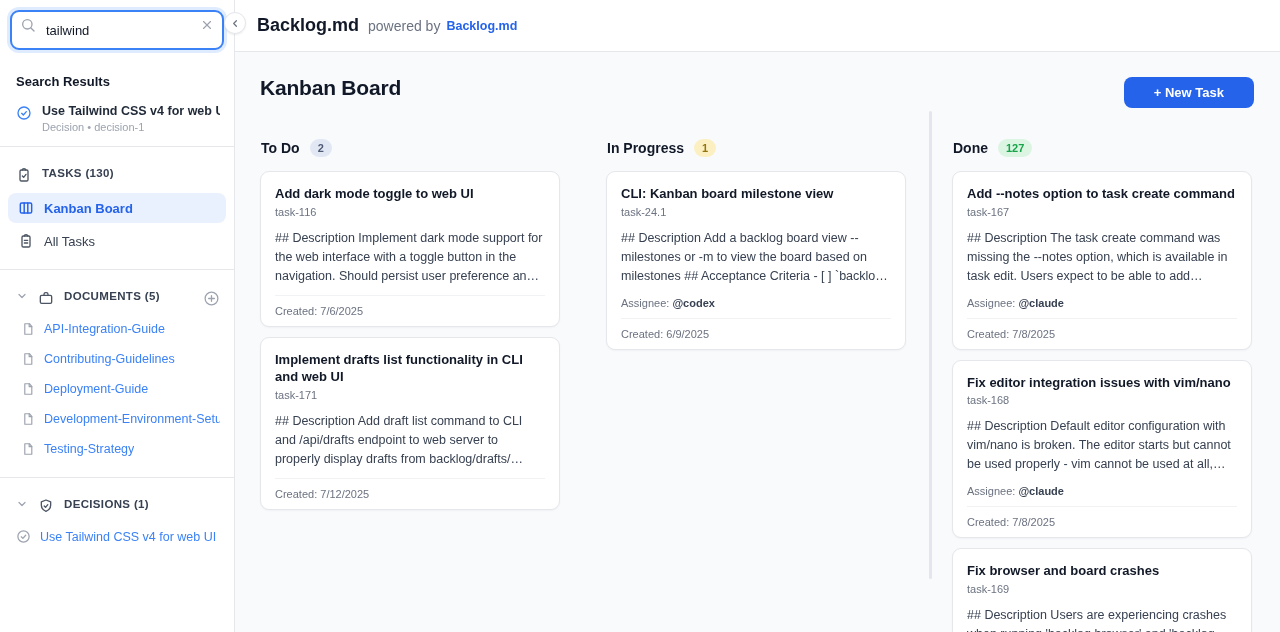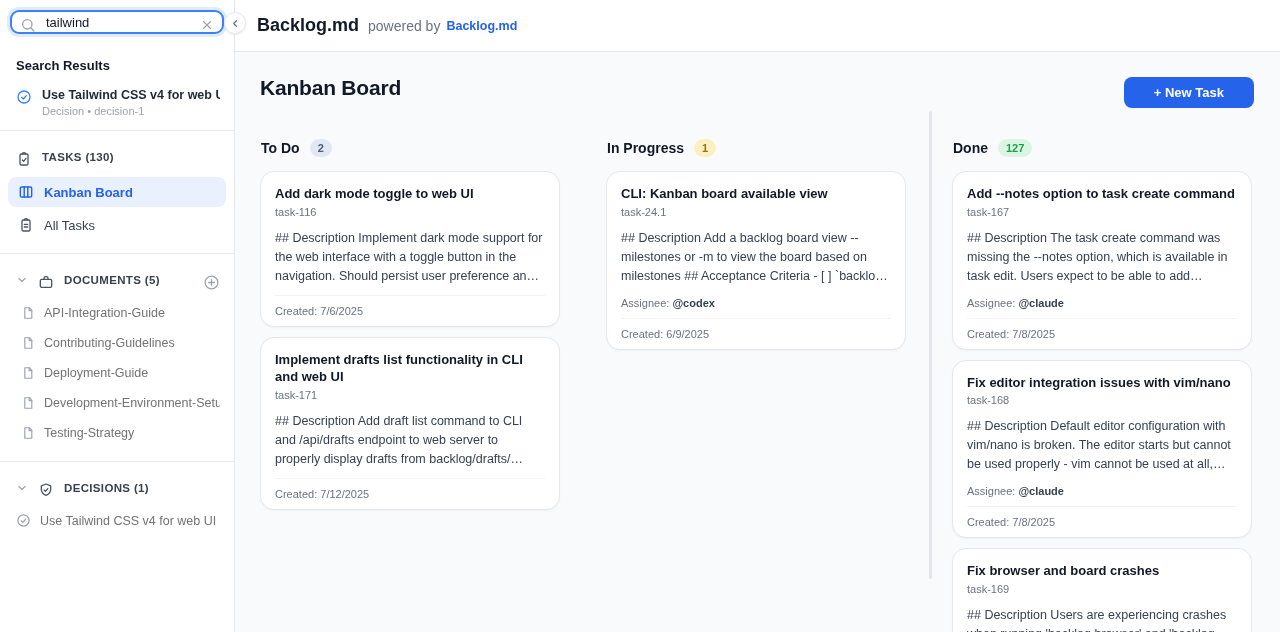--- a/index.html
+++ b/index.html
@@ -8,21 +8,21 @@
     font-family:"Liberation Sans", sans-serif;
     background:#ffffff; color:#111827;
     display:flex; position:relative;
   }
   svg { display:block; }
 
   
   .sidebar { width:235px; flex-shrink:0; background:#fff; border-right:1px solid #e5e7eb; position:relative; }
   .search-wrap { margin:10px 10px 0 10px; position:relative; }
   .search-input {
-    width:100%; height:24px; border:2px solid #3b82f6; border-radius:9px;
+    width:100%; height:40px; border:2px solid #3b82f6; border-radius:9px;
     padding:0 30px 0 34px; font-size:13px; font-family:inherit; color:#111827;
     outline:none; box-shadow:0 0 0 3px rgba(59,130,246,.16); background:#fff;
   }
   .search-icon { position:absolute; left:10px; top:7px; color:#9ca3af; }
   .clear-btn {
     position:absolute; right:8px; top:7px; width:16px; height:16px;
     color:#9ca3af; background:none; border:none; cursor:pointer; padding:0;
   }
   .search-results { padding:24px 14px 0 16px; }
   .sr-heading { font-size:13px; font-weight:700; color:#111827; }
@@ -41,21 +41,21 @@
   .plus-btn { color:#9ca3af; background:none; border:none; cursor:pointer; padding:0; height:17px; }
   .nav-item {
     display:flex; align-items:center; gap:10px; margin:3px 8px; padding:7px 10px;
     border-radius:8px; font-size:13px; color:#374151; cursor:pointer;
   }
   .nav-item .nicon { color:#4b5563; flex-shrink:0; }
   .nav-item.active { background:#e9f1fe; color:#2563eb; font-weight:700; }
   .nav-item.active .nicon { color:#2563eb; }
   .doc-item {
     display:flex; align-items:center; gap:9px; padding:8px 14px 8px 21px;
-    font-size:12.5px; color:#737373; cursor:pointer;
+    font-size:12.5px; color:#3b82f6; cursor:pointer;
   }
   .doc-item .dicon { color:#9ca3af; flex-shrink:0; }
   .doc-item .dtxt { white-space:nowrap; overflow:hidden; }
 
   
   .collapse-btn {
     position:absolute; left:224px; top:12px; width:22px; height:22px; z-index:6;
     border-radius:50%; background:#fff; border:1px solid #e5e7eb;
     box-shadow:0 1px 2px rgba(0,0,0,.07); color:#6b7280;
     display:flex; align-items:center; justify-content:center; cursor:pointer;
@@ -83,21 +83,21 @@
   .column { width:300px; margin-right:46px; flex-shrink:0; }
   .column:last-child { margin-right:0; }
   .col-header { display:flex; align-items:center; gap:10px; margin:0 0 14px 1px; }
   .col-name { font-size:14px; font-weight:700; color:#111827; }
   .count-badge { font-size:11px; font-weight:600; padding:3px 8px; border-radius:999px; }
   .badge-todo { background:#e2e8f3; color:#4f5b76; }
   .badge-progress { background:#fcf0c3; color:#94740f; }
   .badge-done { background:#dcf5e3; color:#17a34a; }
 
   .card {
-    background:#fff; border:1px solid #e5e7eb; border-radius:14px;
+    background:#fff; border:1px solid #e5e7eb; border-radius:9px;
     padding:13px 14px 9px 14px; margin-bottom:10px;
     box-shadow:0 1px 2px rgba(16,24,40,.04); cursor:pointer;
   }
   .card-title { font-size:13px; font-weight:700; color:#111827; line-height:1.35; }
   .card-id { font-size:11px; color:#6b7280; margin-top:3px; }
   .card-desc {
     font-size:12.5px; color:#374151; line-height:1.52; margin-top:11px;
     display:-webkit-box; -webkit-line-clamp:3; -webkit-box-orient:vertical; overflow:hidden;
   }
   .card-assignee { font-size:11px; color:#6b7280; margin-top:11px; }
@@ -329,21 +329,21 @@
         </article>
       </section>
 
       <section class="column">
         <div class="col-header">
           <span class="col-name">In Progress</span>
           <span class="count-badge badge-progress">1</span>
         </div>
 
         <article class="card">
-          <div class="card-title">CLI: Kanban board available view</div>
+          <div class="card-title">CLI: Kanban board milestone view</div>
           <div class="card-id">task-24.1</div>
           <div class="card-desc">## Description Add a backlog board view --milestones or -m to view the board based on milestones ## Acceptance Criteria - [ ] `backlog board view --milestones` or `-m`...</div>
           <div class="card-assignee">
             <span>Assignee:</span> <span class="assignee-name">@codex</span>
           </div>
           <div class="card-footer">
             <span>Created:</span> <span>6/9/2025</span>
           </div>
         </article>
       </section>

